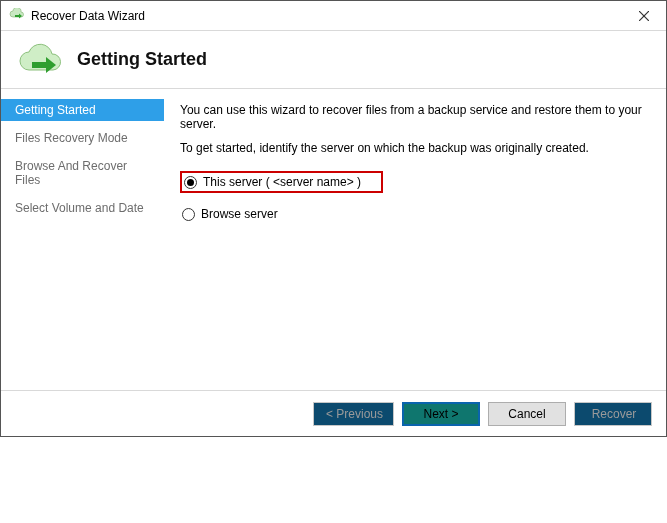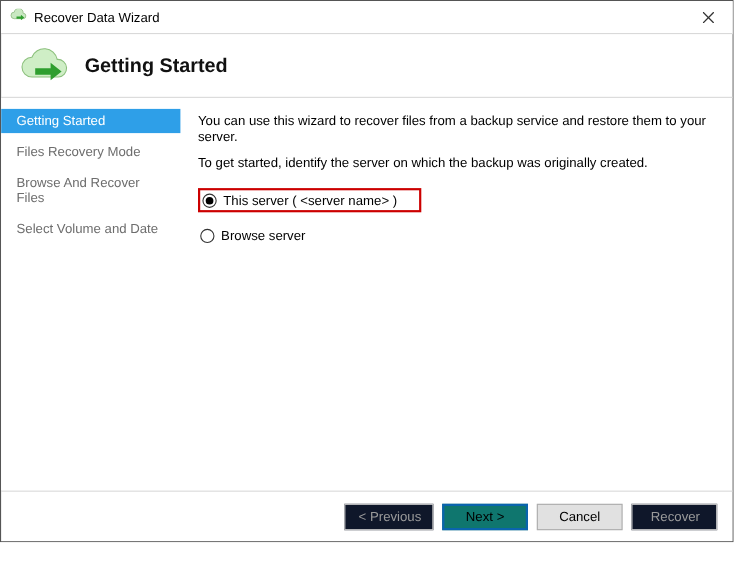--- a/index.html
+++ b/index.html
@@ -5,21 +5,21 @@
   * { box-sizing: border-box; }
   html, body { margin: 0; padding: 0; }
   body {
     font-family: "Segoe UI", Tahoma, sans-serif;
     font-size: 12px;
     background: #fff;
     color: #000;
   }
   .window {
     width: 667px;
-    height: 493px;
+    height: 437px;
     border: 1px solid #555;
     display: flex;
     flex-direction: column;
     background: #fff;
   }
   .titlebar {
     height: 30px;
     display: flex;
     align-items: center;
     border-bottom: 1px solid #d9d9d9;
@@ -133,21 +133,21 @@
     color: #000;
     font-size: 12px;
     display: flex;
     align-items: center;
     justify-content: center;
     padding: 0 10px;
   }
   .btn.disabled {
     color: #9a9a9a;
     border-color: #c7c7c7;
-    background: #0f172a;
+    background: #0c4a6e;
     padding-left: 12px;
   }
   .btn.primary {
     border: 2px solid #0a64ad;
     background: #0f766e;
   }
 </style>
 </head>
 <body>
 

